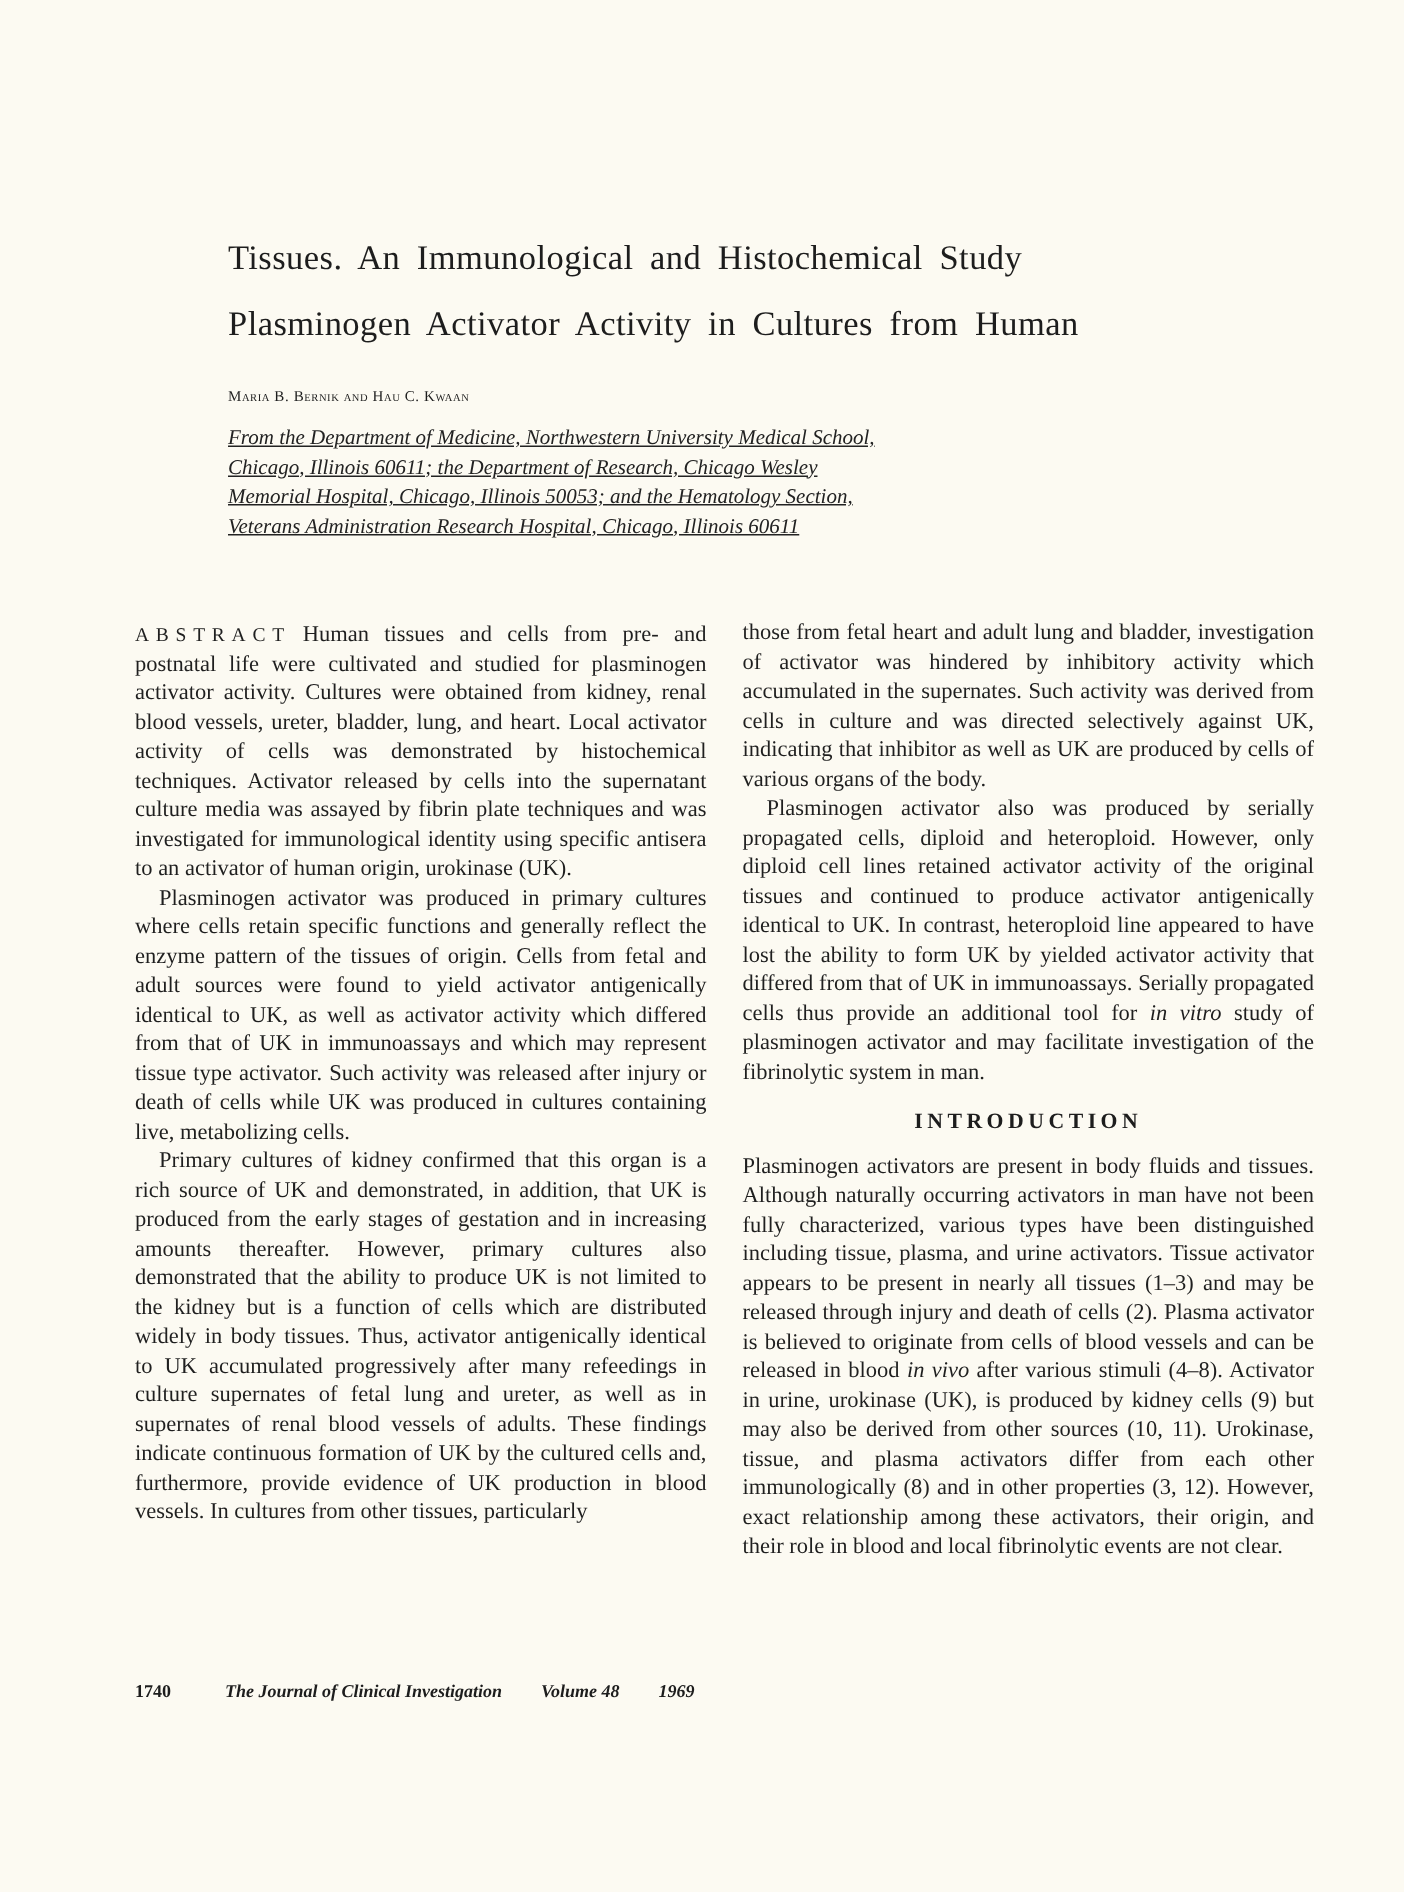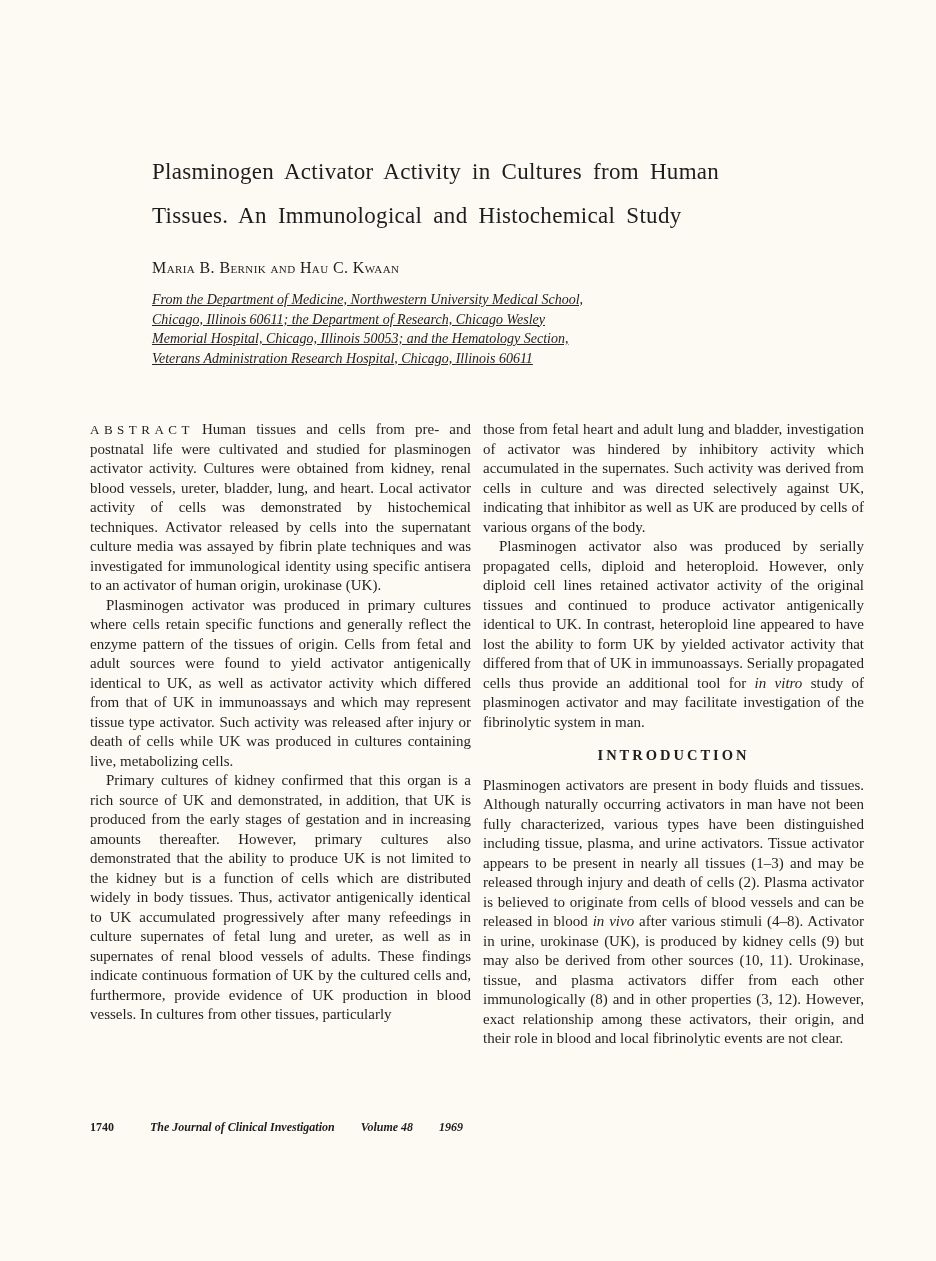--- a/index.html
+++ b/index.html
@@ -17,37 +17,37 @@
   .header { padding: 150px 80px 0 152px; }
   .title-line {
     font-size: 23px;
     line-height: 44px;
     color: #1d1d1d;
     word-spacing: 5px;
     letter-spacing: 0.3px;
   }
   .authors {
     margin-top: 21px;
-    font-size: 16px;
+    font-size: 10px;
     font-variant: small-caps;
     letter-spacing: 0.4px;
     color: #1d1d1d;
   }
   .affiliation {
     margin-top: 13px;
     font-style: italic;
     font-size: 14px;
     line-height: 19.5px;
     color: #222;
     text-decoration: underline;
   }
   
   .columns {
     display: flex;
-    gap: 12px;
+    gap: 24px;
     padding-left: 90px;
     padding-right: 60px;
     margin-top: 52px;
   }
   .col {
     width: 381px;
     font-size: 15px;
     line-height: 19.5px;
     text-align: justify;
     color: #1f1f1f;
@@ -94,22 +94,22 @@
   .footer .seg { font-style: italic; font-weight: bold; margin-right: 26px; }
   .footer .seg:last-child { margin-right: 0; }
 </style>
 </head>
 <body>
 
 <div class="page">
 
   <div class="header">
     <div>
+      <div class="title-line">Tissues. An Immunological and Histochemical Study</div>
       <div class="title-line">Plasminogen Activator Activity in Cultures from Human</div>
-      <div class="title-line">Tissues. An Immunological and Histochemical Study</div>
     </div>
     <div class="authors">Maria B. Bernik and Hau C. Kwaan</div>
     <div class="affiliation">
       <div>From the Department of Medicine, Northwestern University Medical School,</div>
       <div>Chicago, Illinois 60611; the Department of Research, Chicago Wesley</div>
       <div>Memorial Hospital, Chicago, Illinois 50053; and the Hematology Section,</div>
       <div>Veterans Administration Research Hospital, Chicago, Illinois 60611</div>
     </div>
   </div>
 

